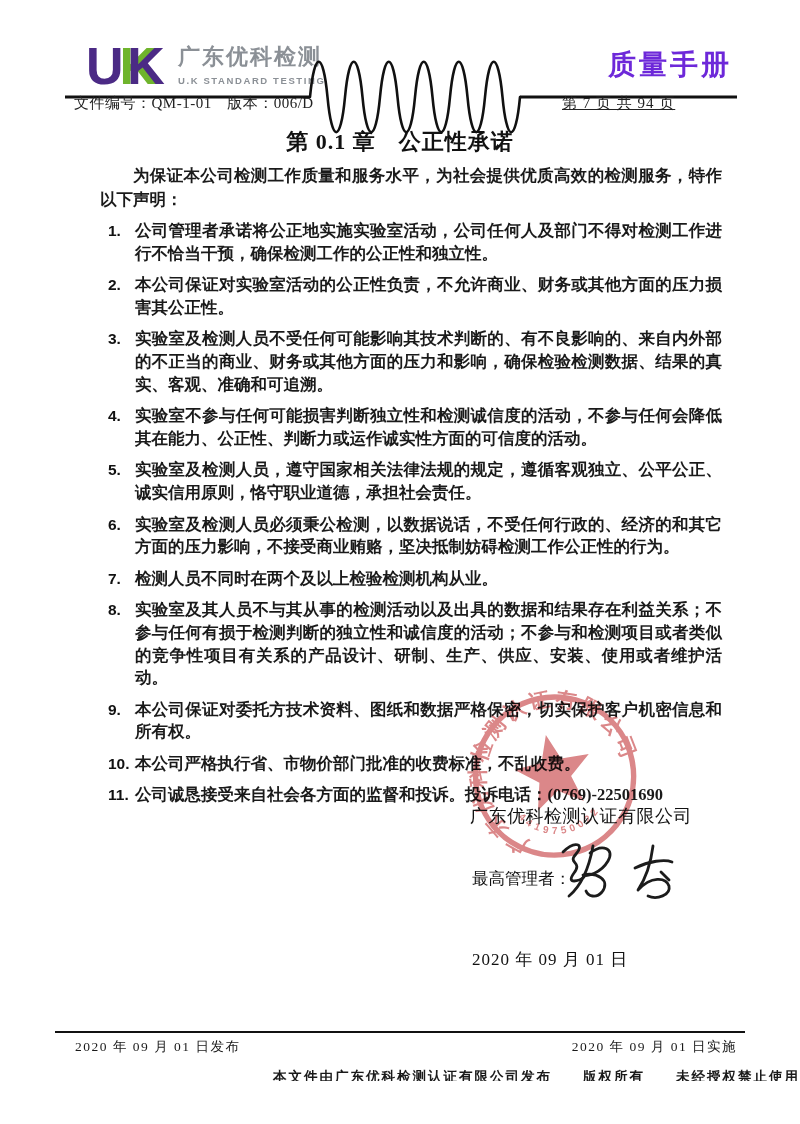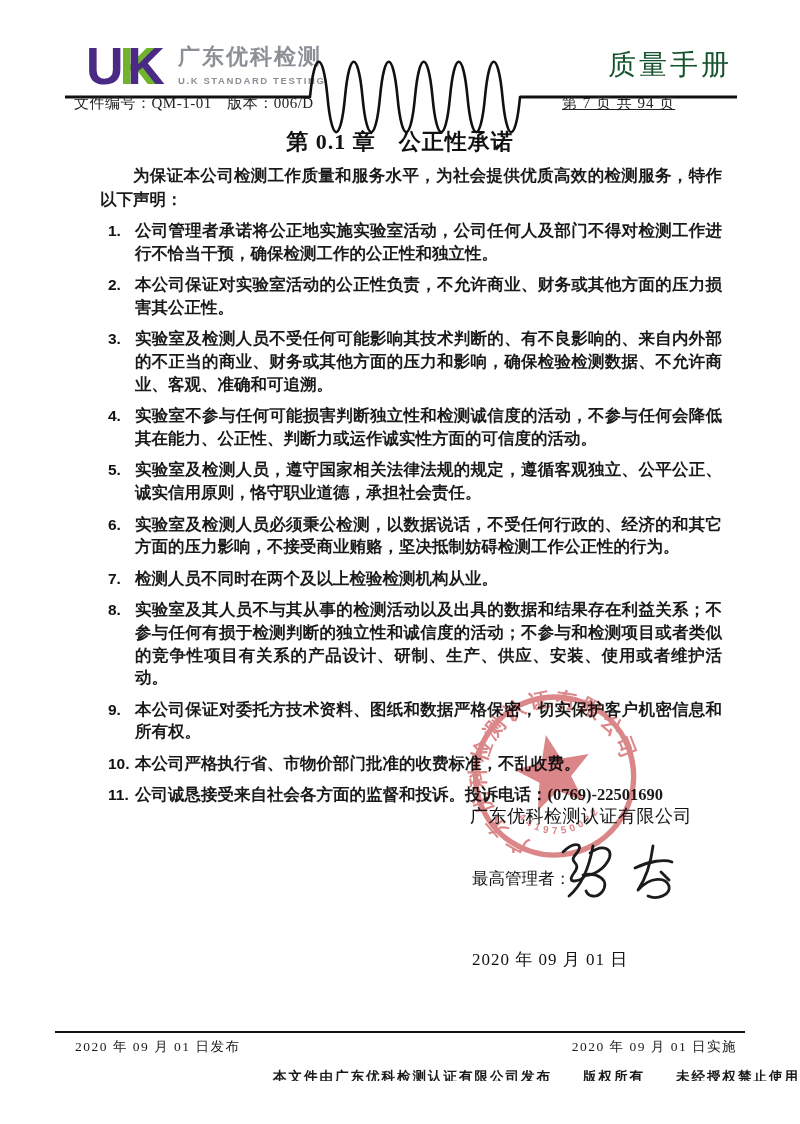--- a/index.html
+++ b/index.html
@@ -16,21 +16,21 @@
     font-size:52px; line-height:56px; letter-spacing:-4px; }
   .logo-u  { color:#4b2a85; }
   .logo-k1 { color:#6fb42c; }
   .logo-k2 { color:#4b2a85; margin-left:-26px; }
   .logo-text { position:absolute; left:178px; top:42px; color:#8b9096; }
   .logo-cn { font-size:22px; font-weight:bold; letter-spacing:2px;
     font-family:"Liberation Sans","DejaVu Sans",sans-serif; }
   .logo-en { font-size:9.5px; letter-spacing:1.6px; margin-top:3px;
     font-family:"Liberation Sans","DejaVu Sans",sans-serif; font-weight:bold; }
   .manual-title { position:absolute; right:68px; top:46px; font-size:28px;
-    font-weight:normal; color:#14532d; letter-spacing:3px;
+    font-weight:bold; color:#6d28d9; letter-spacing:3px;
     font-family:"Liberation Sans","DejaVu Sans",sans-serif; }
   .header-rule { position:absolute; left:57px; top:52px; }
   .doc-no   { position:absolute; left:66px;  top:94px; font-size:15px; color:#222; letter-spacing:.5px;margin-left:8px; }
   .page-info{ position:absolute; left:562px; top:94px; font-size:15px; color:#222; letter-spacing:1px;text-decoration:underline; }
 
   
   .chapter-title { position:absolute; left:0; top:127px; width:100%;
     text-align:center; font-size:22px; font-weight:bold; letter-spacing:1px; color:#111; }
 
   
@@ -100,21 +100,21 @@
       <div class="stmt">
           <span class="stmt-no">1.</span>
           <span class="stmt-text">公司管理者承诺将公正地实施实验室活动，公司任何人及部门不得对检测工作进行不恰当干预，确保检测工作的公正性和独立性。</span>
         </div>
       <div class="stmt">
           <span class="stmt-no">2.</span>
           <span class="stmt-text">本公司保证对实验室活动的公正性负责，不允许商业、财务或其他方面的压力损害其公正性。</span>
         </div>
       <div class="stmt">
           <span class="stmt-no">3.</span>
-          <span class="stmt-text">实验室及检测人员不受任何可能影响其技术判断的、有不良影响的、来自内外部的不正当的商业、财务或其他方面的压力和影响，确保检验检测数据、不允许商业、客观、准确和可追溯。</span>
+          <span class="stmt-text">实验室及检测人员不受任何可能影响其技术判断的、有不良影响的、来自内外部的不正当的商业、财务或其他方面的压力和影响，确保检验检测数据、结果的真实、客观、准确和可追溯。</span>
         </div>
       <div class="stmt">
           <span class="stmt-no">4.</span>
           <span class="stmt-text">实验室不参与任何可能损害判断独立性和检测诚信度的活动，不参与任何会降低其在能力、公正性、判断力或运作诚实性方面的可信度的活动。</span>
         </div>
       <div class="stmt">
           <span class="stmt-no">5.</span>
           <span class="stmt-text">实验室及检测人员，遵守国家相关法律法规的规定，遵循客观独立、公平公正、诚实信用原则，恪守职业道德，承担社会责任。</span>
         </div>
       <div class="stmt">

